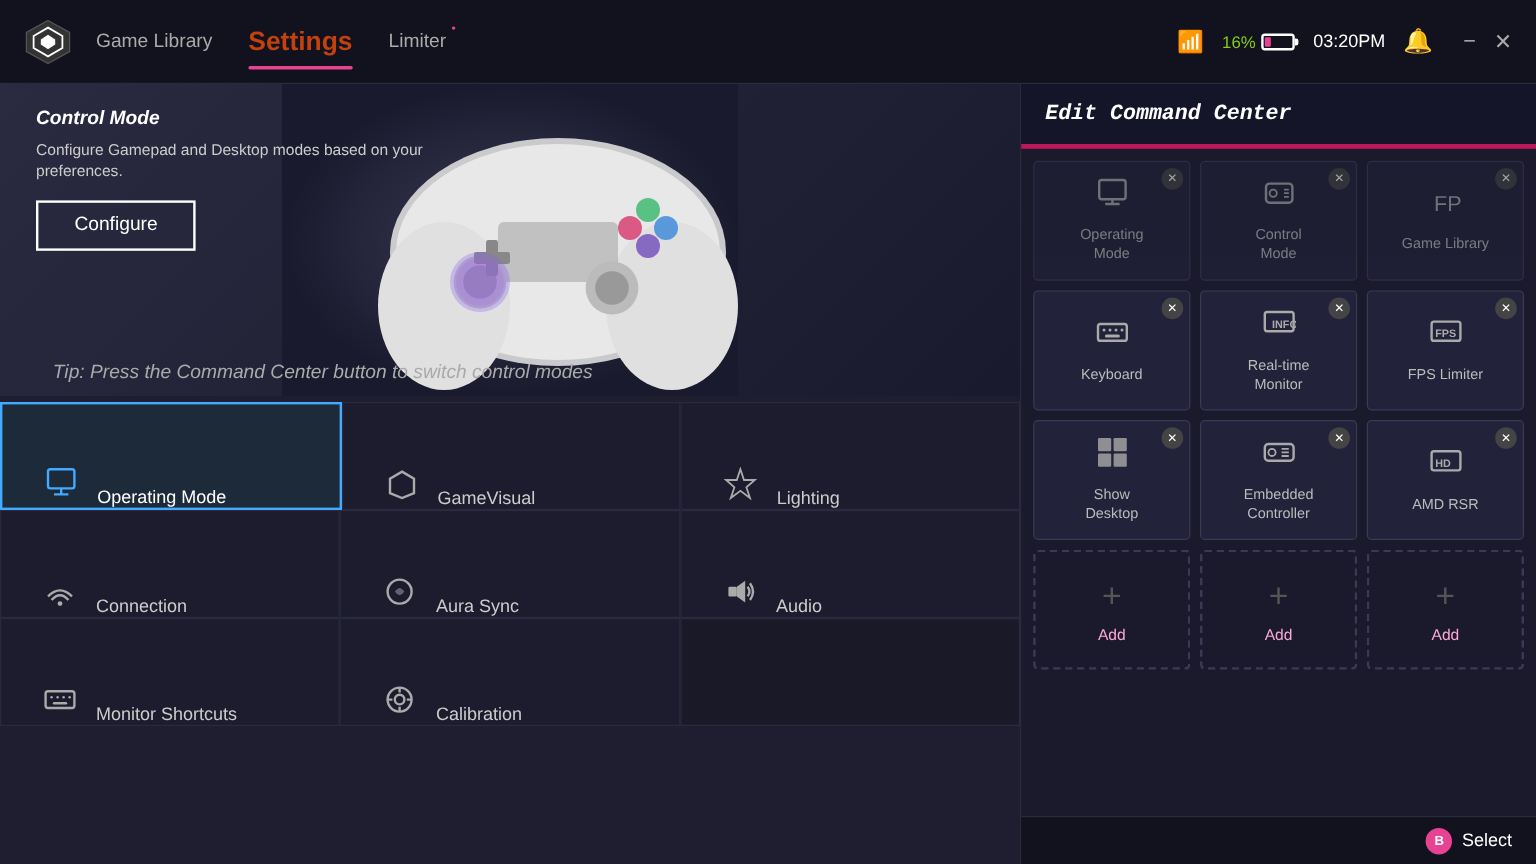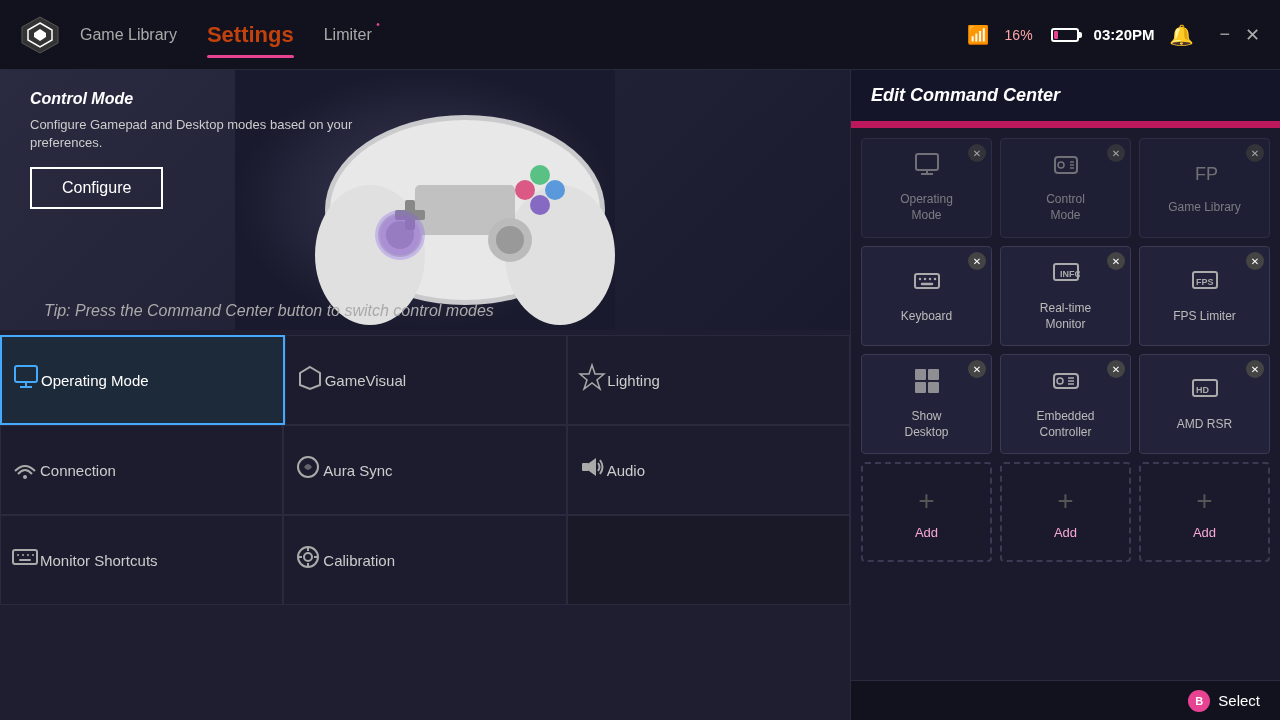--- a/index.html
+++ b/index.html
@@ -66,23 +66,23 @@
     .topbar-right {
       margin-left: auto;
       display: flex;
       align-items: center;
       gap: 15px;
     }
     .wifi-icon { font-size: 18px; color: #fff; }
     .battery-info {
       display: flex;
       align-items: center;
-      gap: 18px;
+      gap: 5px;
       font-size: 14px;
-      color: #fca5a5;
+      color: #84cc16;
       text-align: center;
     }
     .battery-bar {
       display: inline-flex;
       align-items: center;
       border: 2px solid #fff;
       border-radius: 3px;
       width: 28px;
       height: 14px;
       padding: 1px;
@@ -98,21 +98,21 @@
       height: 6px;
       background: #fff;
       border-radius: 0 2px 2px 0;
     }
     .battery-fill {
       width: 20%;
       height: 100%;
       background: #e84393;
       border-radius: 1px;
     }
-    .time { font-size: 15px; color: #fff; font-weight: 700; }
+    .time { font-size: 15px; color: #fff; font-weight: 400; }
     .bell-icon { font-size: 20px; color: #fff; }
     .win-controls { display: flex; gap: 15px; font-size: 18px; color: #aaa; margin-left: 10px; }
     .win-btn { cursor: pointer; }
 
     
     .main {
       display: flex;
       height: calc(720px - 70px);
     }
 
@@ -188,22 +188,23 @@
       bottom: 0;
     }
     .grid-row {
       display: flex;
       height: 90px;
     }
     .grid-cell {
       flex: 1;
       border: 1px solid #2a2a3f;
       display: flex;
-      align-items: center;
-      padding: 0 9px;
+      align-items: flex-end;
+      padding: 0 34px;
+      gap: 15px;
       cursor: pointer;
       background: #1c1c2e;
       transition: background 0.2s;
     }
     .grid-cell.active {
       border: 2px solid #4af;
       background: #1c2a3a;
     }
     .grid-icon {
       font-size: 24px;
@@ -224,21 +225,22 @@
     .right-panel {
       width: 430px;
       background: #1a1a2c;
       border-left: 1px solid #2a2a3f;
       display: flex;
       flex-direction: column;
     }
     .right-header {
       padding: 15px 20px;
       background: #15152a;
-      border-bottom: 7px solid #be185d;
+      border-bottom: 4px solid #be185d;
+      font-family: Liberation Mono, monospace;
     }
     .right-title {
       font-size: 18px;
       font-weight: bold;
       font-style: italic;
       color: #fff;
     }
     .command-grid {
       flex: 1;
       overflow-y: auto;

